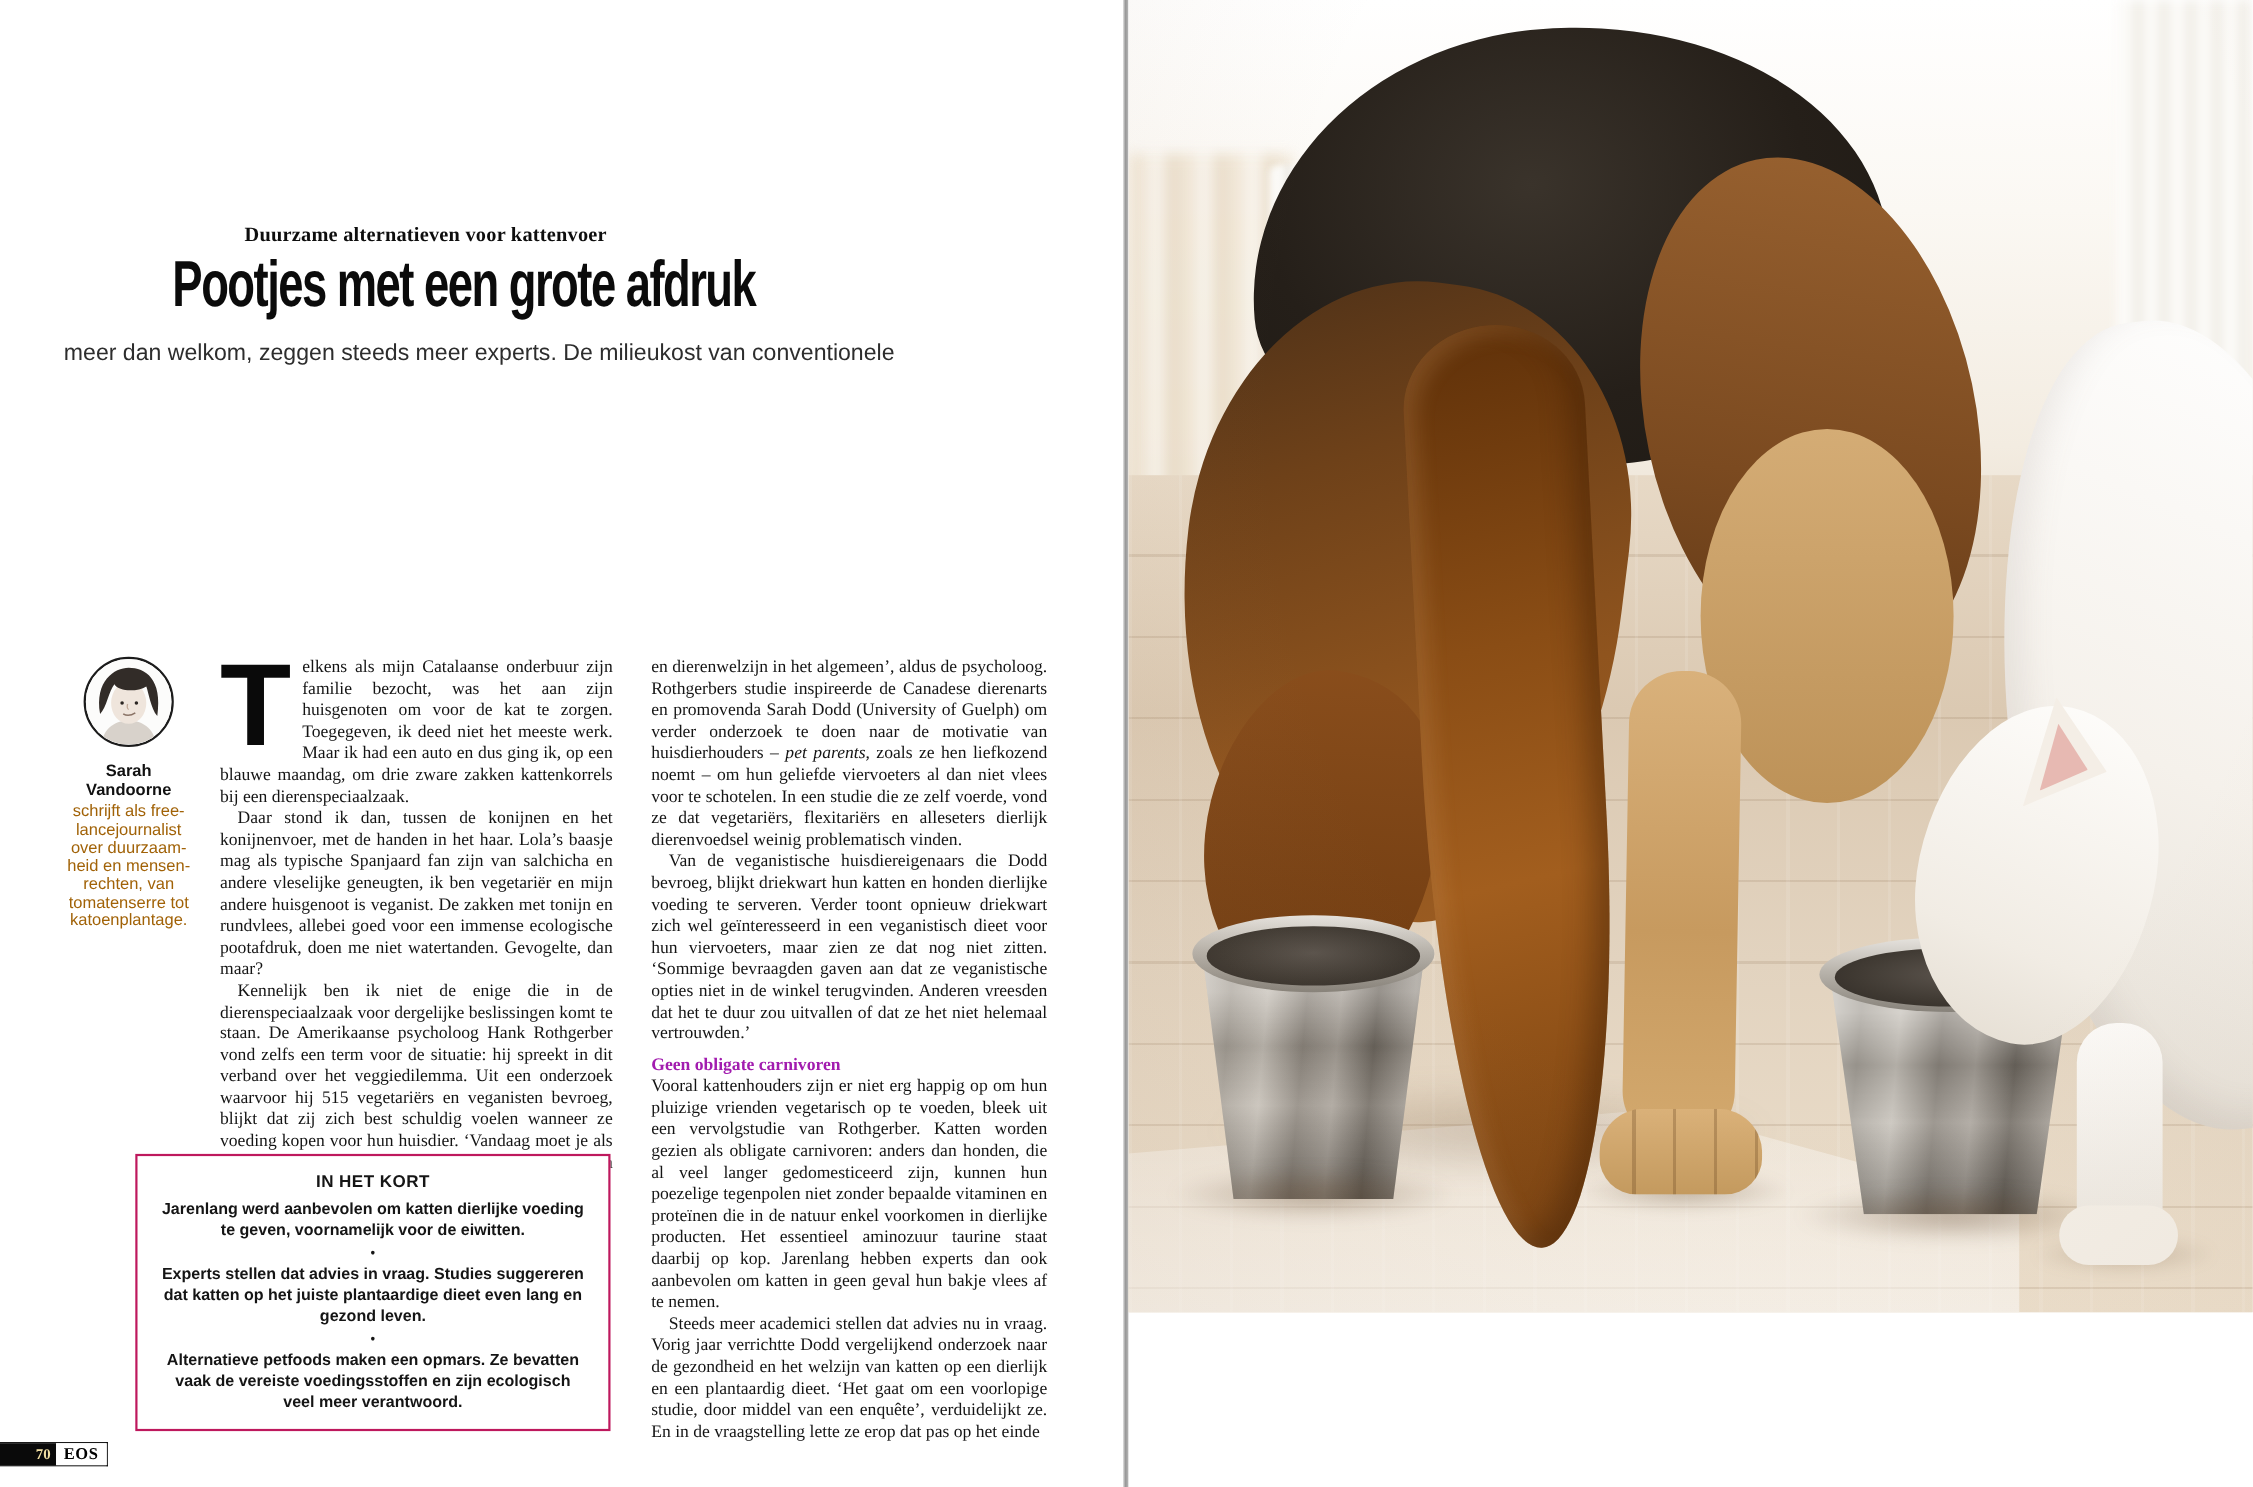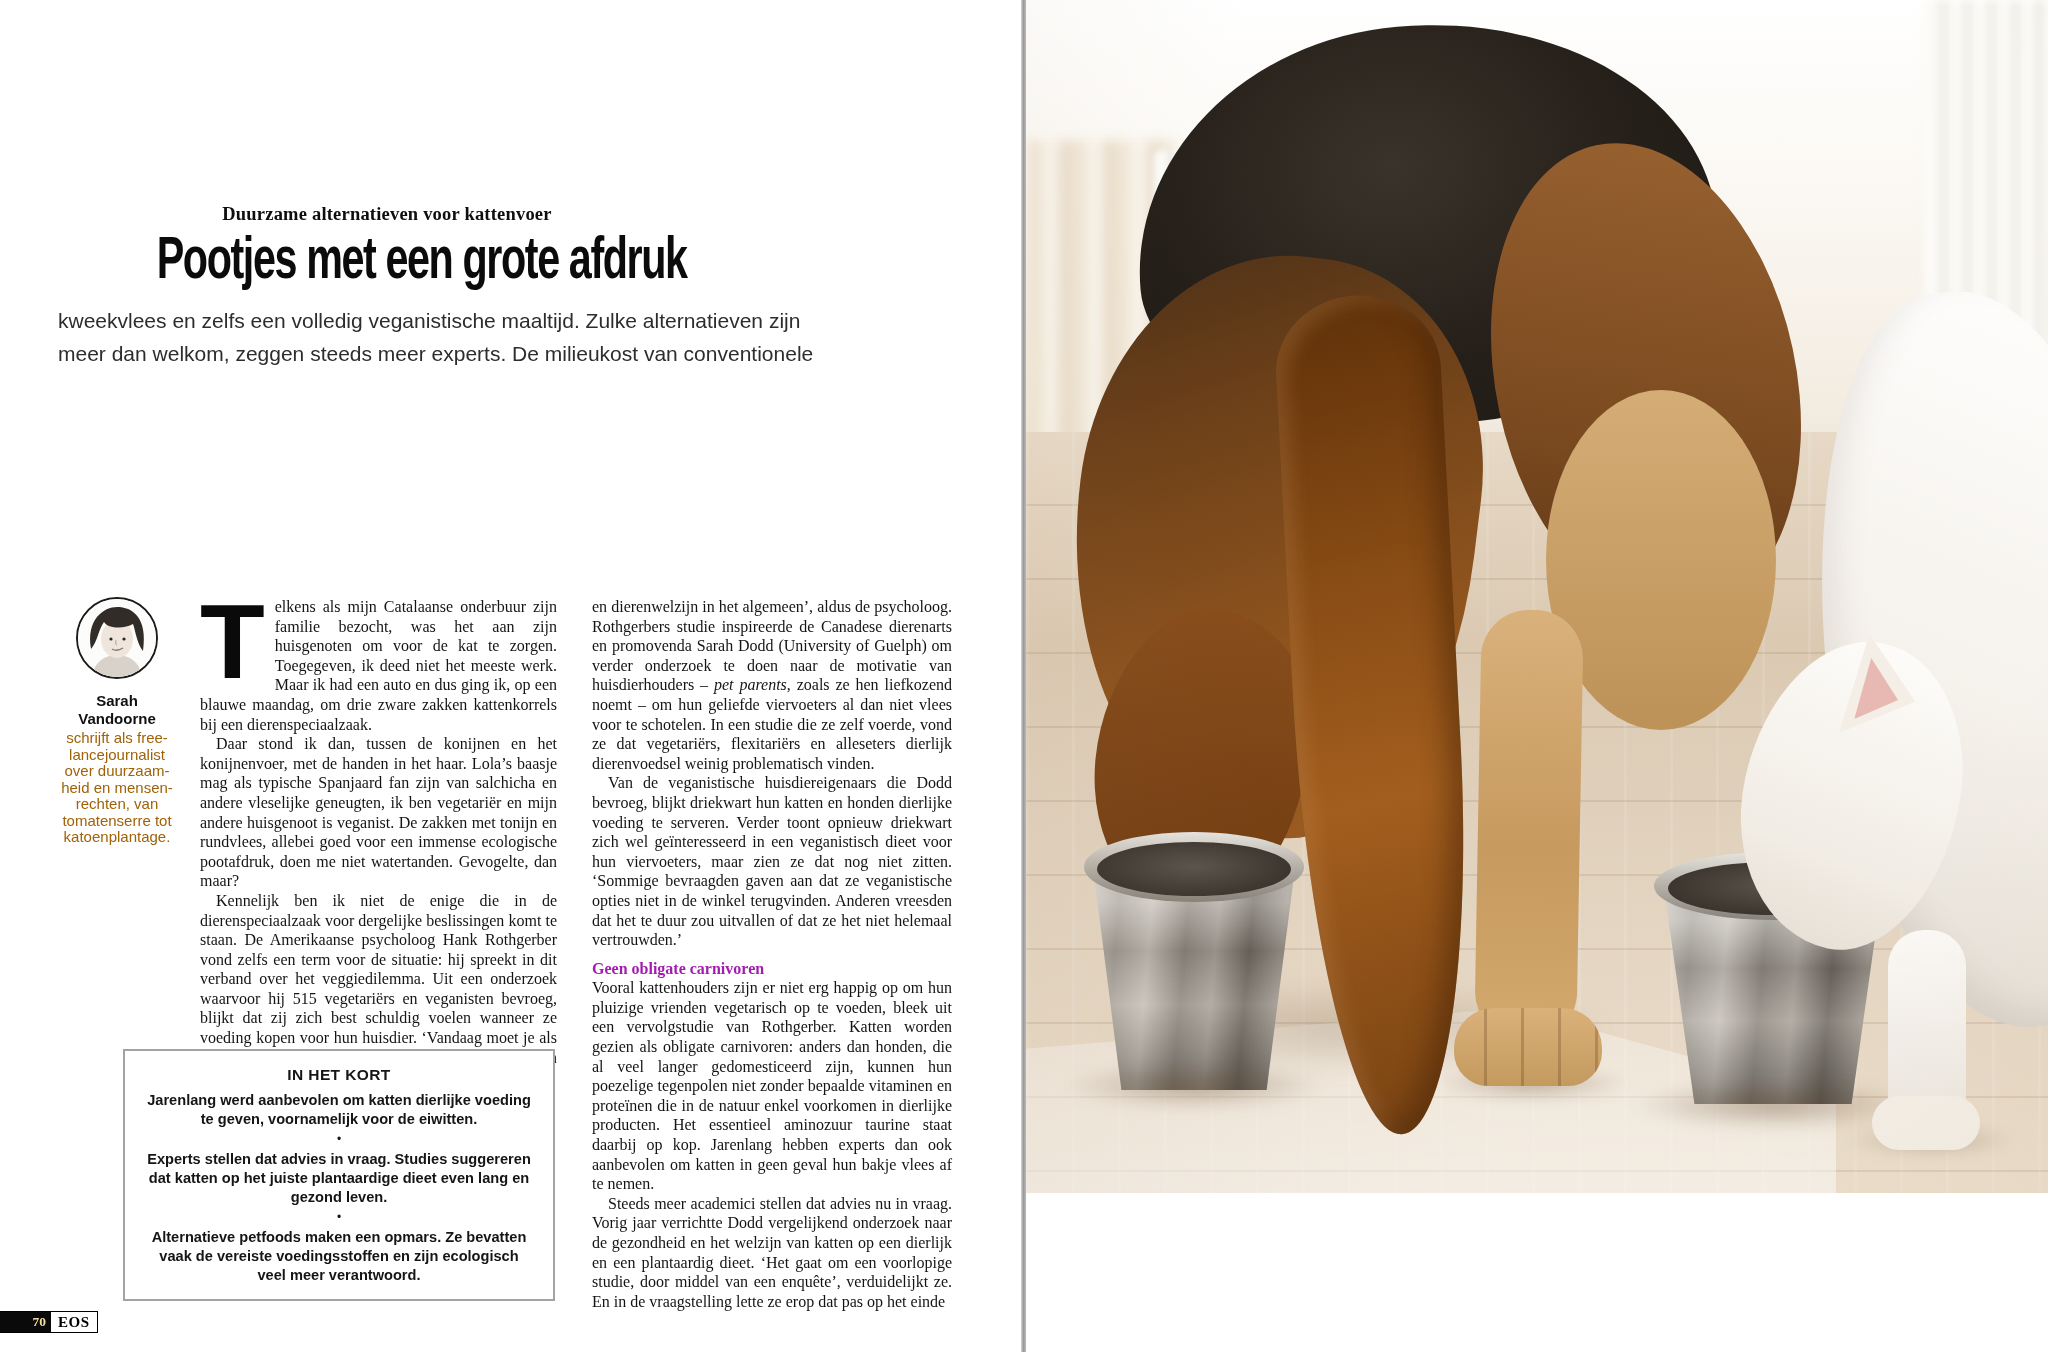--- a/index.html
+++ b/index.html
@@ -25,21 +25,21 @@
   .col{position:absolute;top:597px;font-size:16px;line-height:19.6px;text-align:justify;color:#141414;}
   .col1{left:200px;width:357px;}
   .col2{left:592px;width:360px;}
   .col p{margin:0;}
   .col p.indent{text-indent:16px;}
   .dropcap{float:left;font-family:"Liberation Sans",sans-serif;font-weight:700;font-size:106px;line-height:80px;
     margin:4px 10px 0 0;color:#0a0a0a;}
   .subhead{margin:9px 0 0;font-weight:700;font-size:16px;line-height:19.6px;color:#a21caf;text-align:left;}
   .ital{font-style:italic;}
 
-  .kort-box{position:absolute;left:123px;top:1049px;width:432px;box-sizing:border-box;border:2px solid #a3a3a3;
+  .kort-box{position:absolute;left:123px;top:1049px;width:432px;box-sizing:border-box;border:2px solid #be185d;
     padding:14px 20px 14px;text-align:center;font-family:"Liberation Sans",sans-serif;color:#151515;background:#fff;}
   .kort-title{font-weight:700;font-size:15.5px;line-height:19px;letter-spacing:.4px;margin-bottom:7px;}
   .kort-item{font-weight:700;font-size:14.6px;line-height:19px;}
   .kort-bullet{font-size:12px;line-height:13px;margin:4px 0;}
 
   
   .footer{position:absolute;top:1311px;height:22px;display:flex;align-items:stretch;box-sizing:border-box;}
   .footer-left{left:0;border:1px solid #000;border-left:none;}
   .num-box{background:#0a0a0a;color:#f1dfa2;font-family:"Liberation Serif",serif;font-weight:700;font-size:13.5px;
     display:flex;align-items:center;}
@@ -142,21 +142,20 @@
 </style>
 </head>
 <body>
 
 <section class="page-left">
 
   <header class="header">
     <div class="kicker">Duurzame alternatieven voor kattenvoer</div>
     <h1 class="headline">Pootjes met een grote afdruk</h1>
     <div class="standfirst">
-      <div>kweekvlees en zelfs een volledig veganistische maaltijd. Zulke alternatieven zijn</div>
       <div>meer dan welkom, zeggen steeds meer experts. De milieukost van conventionele</div>
     </div>
   </header>
 
   <aside class="author">
     <div class="portrait">
       <svg width="78" height="78" viewBox="0 0 78 78">
         <rect x="0" y="0" width="78" height="78" fill="#fcfcfb"></rect>
         <path d="M14 78 C16 62 28 56 39 56 C50 56 62 62 64 78 Z" fill="#d8d2cb"></path>
         <ellipse cx="39" cy="40" rx="16" ry="19" fill="#efe5dc"></ellipse>

